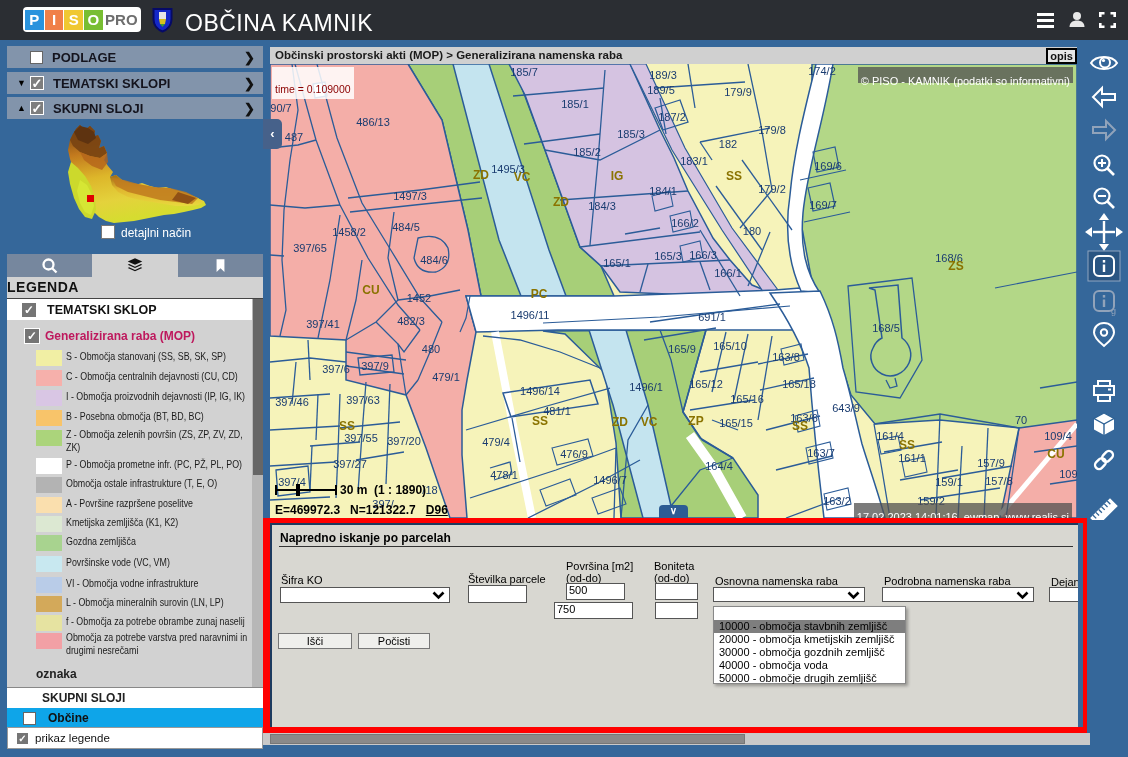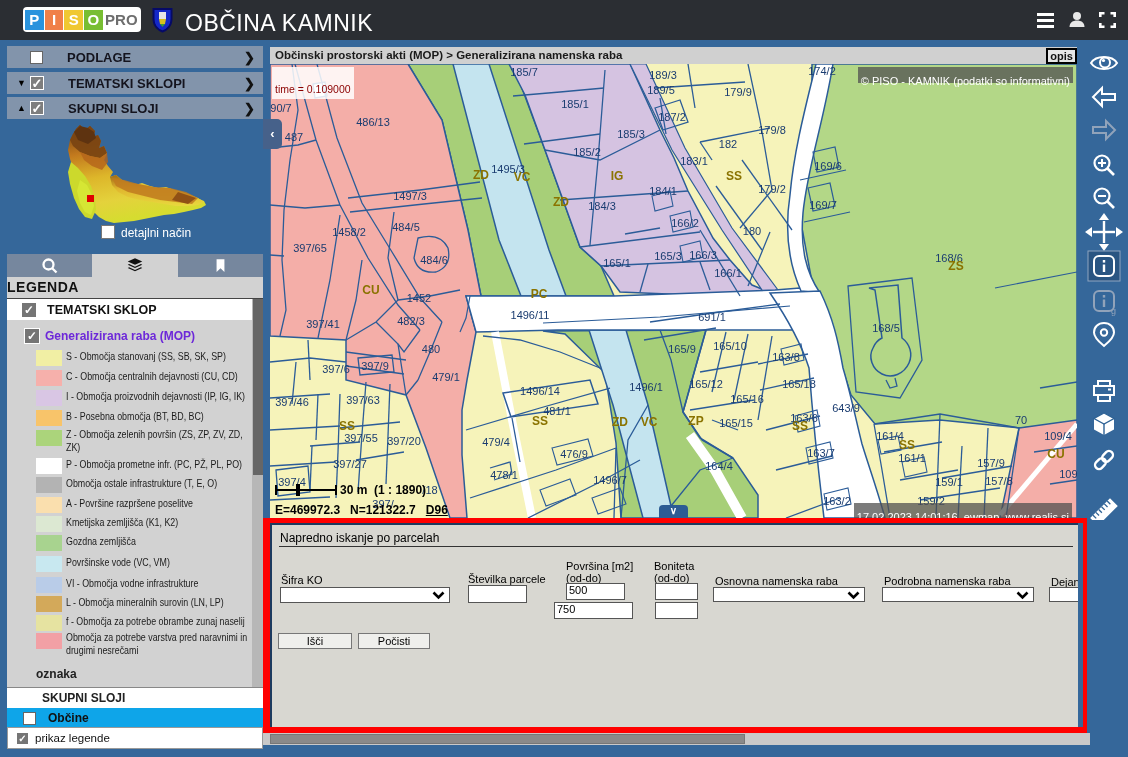--- a/index.html
+++ b/index.html
@@ -6,21 +6,21 @@
 body{font-family:"Liberation Sans",sans-serif;background:#35679A;position:relative}
 .abs{position:absolute}
 #hdr{left:0;top:0;width:1128px;height:40px;background:#2B2E33}
 .logo{left:23px;top:7px;width:118px;height:25px;background:#fff;border-radius:4px;display:flex;align-items:center;padding:2px;gap:1px}
 .lb{width:19px;height:20px;color:#fff;font-weight:bold;font-size:15px;display:flex;align-items:center;justify-content:center}
 .lpro{width:36px;height:20px;color:#6e6e6e;font-weight:bold;font-size:15px;display:flex;align-items:center;justify-content:center;letter-spacing:0}
 #hdrtxt{left:185px;top:10px;color:#fff;font-weight:normal;font-size:23px;letter-spacing:.5px}
 .bar{left:7px;width:256px;height:22px;background:#8294AB;display:flex;align-items:center;font-size:13px;font-weight:bold;color:#14141e}
 .bar .chk{width:13px;height:13px;background:#fff;border:1px solid #666;margin-left:23px}
 .bar .chkc{width:14px;height:14px;background:#7e7e7e;border:1px solid #fff;margin-left:23px;color:#fff;font-size:13px;line-height:13px;text-align:center;font-weight:bold}
-.bar .lbl{margin-left:24px}
+.bar .lbl{margin-left:9px}
 .bar .chev{position:absolute;right:8px;font-size:13px;font-weight:bold;color:#111}
 .bar .tri{position:absolute;left:10px;font-size:9px;color:#000}
 #tabs{left:7px;top:254px;width:256px;height:23px;display:flex}
 .tab{width:85.3px;height:23px;background:#76879E;display:flex;align-items:center;justify-content:center}
 .tab.act{background:#D2D2D2}
 #legendhead{left:7px;top:277px;width:256px;height:21px;background:#D2D2D2;text-align:left;font-weight:bold;font-size:14px;color:#111;line-height:21px;letter-spacing:.5px}
 #wrow1{left:7px;top:298px;width:256px;height:22px;background:#fff;border-top:1px solid #444;display:flex;align-items:center}
 #legend{left:7px;top:320px;width:256px;height:367px;background:#D2D2D2}
 .cbg{width:16px;height:16px;background:#757575;border:1px solid #fff;color:#fff;font-size:12px;line-height:15px;text-align:center;font-weight:bold}
 .sw{position:absolute;left:29px;width:26px;height:16px}
@@ -154,21 +154,21 @@
       </svg>
     </div>
 </div>
 <div class="abs" id="legendhead">LEGENDA</div>
 <div class="abs" id="wrow1">
     <span class="cbg" style="margin-left:14px">✓</span>
     <span style="margin-left:10px;font-weight:bold;font-size:12.5px;color:#111">TEMATSKI SKLOP</span>
   </div>
 <div class="abs" id="legend">
   <div style="position:absolute;left:17px;top:8px" class="cbg">✓</div>
-  <div style="position:absolute;left:38px;top:9px;font-weight:bold;font-size:12px;color:#6d28d9">Generalizirana raba (MOP)</div>
+  <div style="position:absolute;left:38px;top:9px;font-weight:bold;font-size:12px;color:#be185d">Generalizirana raba (MOP)</div>
   <div class="sw" style="top:30px;background:#F1EFA4"></div>
 <div class="ltx" style="top:31px">S - Območja stanovanj (SS, SB, SK, SP)</div>
 <div class="sw" style="top:50px;background:#F6B0AB"></div>
 <div class="ltx" style="top:51px">C - Območja centralnih dejavnosti (CU, CD)</div>
 <div class="sw" style="top:70px;background:#D9C6E4"></div>
 <div class="ltx" style="top:71px">I - Območja proizvodnih dejavnosti (IP, IG, IK)</div>
 <div class="sw" style="top:90px;background:#F8C46A"></div>
 <div class="ltx" style="top:91px">B - Posebna območja (BT, BD, BC)</div>
 <div class="sw" style="top:110px;background:#ABD47B"></div>
 <div class="ltx" style="top:109px">Z - Območja zelenih površin (ZS, ZP, ZV, ZD,<br>ZK)</div>
@@ -538,21 +538,21 @@
         <line x1="-2" y1="-5.5" x2="-2" y2="-1" stroke="#2E6295" stroke-width="1.3"></line>
         <line x1="2" y1="-5.5" x2="2" y2="-1" stroke="#2E6295" stroke-width="1.3"></line>
         <line x1="6" y1="-5.5" x2="6" y2="-1" stroke="#2E6295" stroke-width="1.3"></line>
         <line x1="10" y1="-5.5" x2="10" y2="-1" stroke="#2E6295" stroke-width="1.3"></line>
       </g>
     </g>
 </svg>
 
 <div class="abs" id="redbox">
  <div id="panel">
-  <div class="flbl" style="left:8px;top:6px;font-weight:normal;font-size:12px">Napredno iskanje po parcelah</div>
+  <div class="flbl" style="left:8px;top:6px;font-weight:bold;font-size:12px">Napredno iskanje po parcelah</div>
   <div style="position:absolute;left:7px;top:21px;width:794px;border-top:1.5px solid #333"></div>
   <div class="flbl" style="left:9px;top:49px">Šifra KO</div>
   <div class="fsel" style="left:8px;top:62px;width:170px;height:16px">
         <svg width="13" height="9" viewBox="0 0 13 9">
           <path d="M1.5,1.5 L6.5,6.5 L11.5,1.5" stroke="#000" stroke-width="2.6" fill="none"></path>
         </svg>
       </div>
   <div class="flbl" style="left:196px;top:48px">Številka parcele</div>
   <div class="finput" style="left:196px;top:60px;width:59px;height:18px"></div>
   <div class="flbl" style="left:294px;top:35px">Površina [m2]</div>
@@ -572,16 +572,24 @@
   <div class="flbl" style="left:612px;top:50px">Podrobna namenska raba</div>
   <div class="fsel" style="left:610px;top:62px;width:152px;height:15px">
         <svg width="13" height="9" viewBox="0 0 13 9">
           <path d="M1.5,1.5 L6.5,6.5 L11.5,1.5" stroke="#000" stroke-width="2.6" fill="none"></path>
         </svg>
       </div>
   <div class="flbl" style="left:779px;top:51px">Dejansk</div>
   <div class="finput" style="left:777px;top:62px;width:40px;height:15px"></div>
   <div class="btn" style="left:6px;top:108px;width:74px;height:16px;line-height:15px">Išči</div>
   <div class="btn" style="left:86px;top:108px;width:72px;height:16px;line-height:15px">Počisti</div>
+  <div id="ddlist">
+    <div class="ddopt">&nbsp;</div>
+    <div class="ddopt ddsel">10000 - območja stavbnih zemljišč</div>
+    <div class="ddopt">20000 - območja kmetijskih zemljišč</div>
+    <div class="ddopt">30000 - območja gozdnih zemljišč</div>
+    <div class="ddopt">40000 - območja voda</div>
+    <div class="ddopt">50000 - območje drugih zemljišč</div>
+  </div>
  </div>
 </div>
 <div class="abs" id="hsb"></div>
 <div class="abs" id="hsbthumb"></div>
 
 </body></html>

